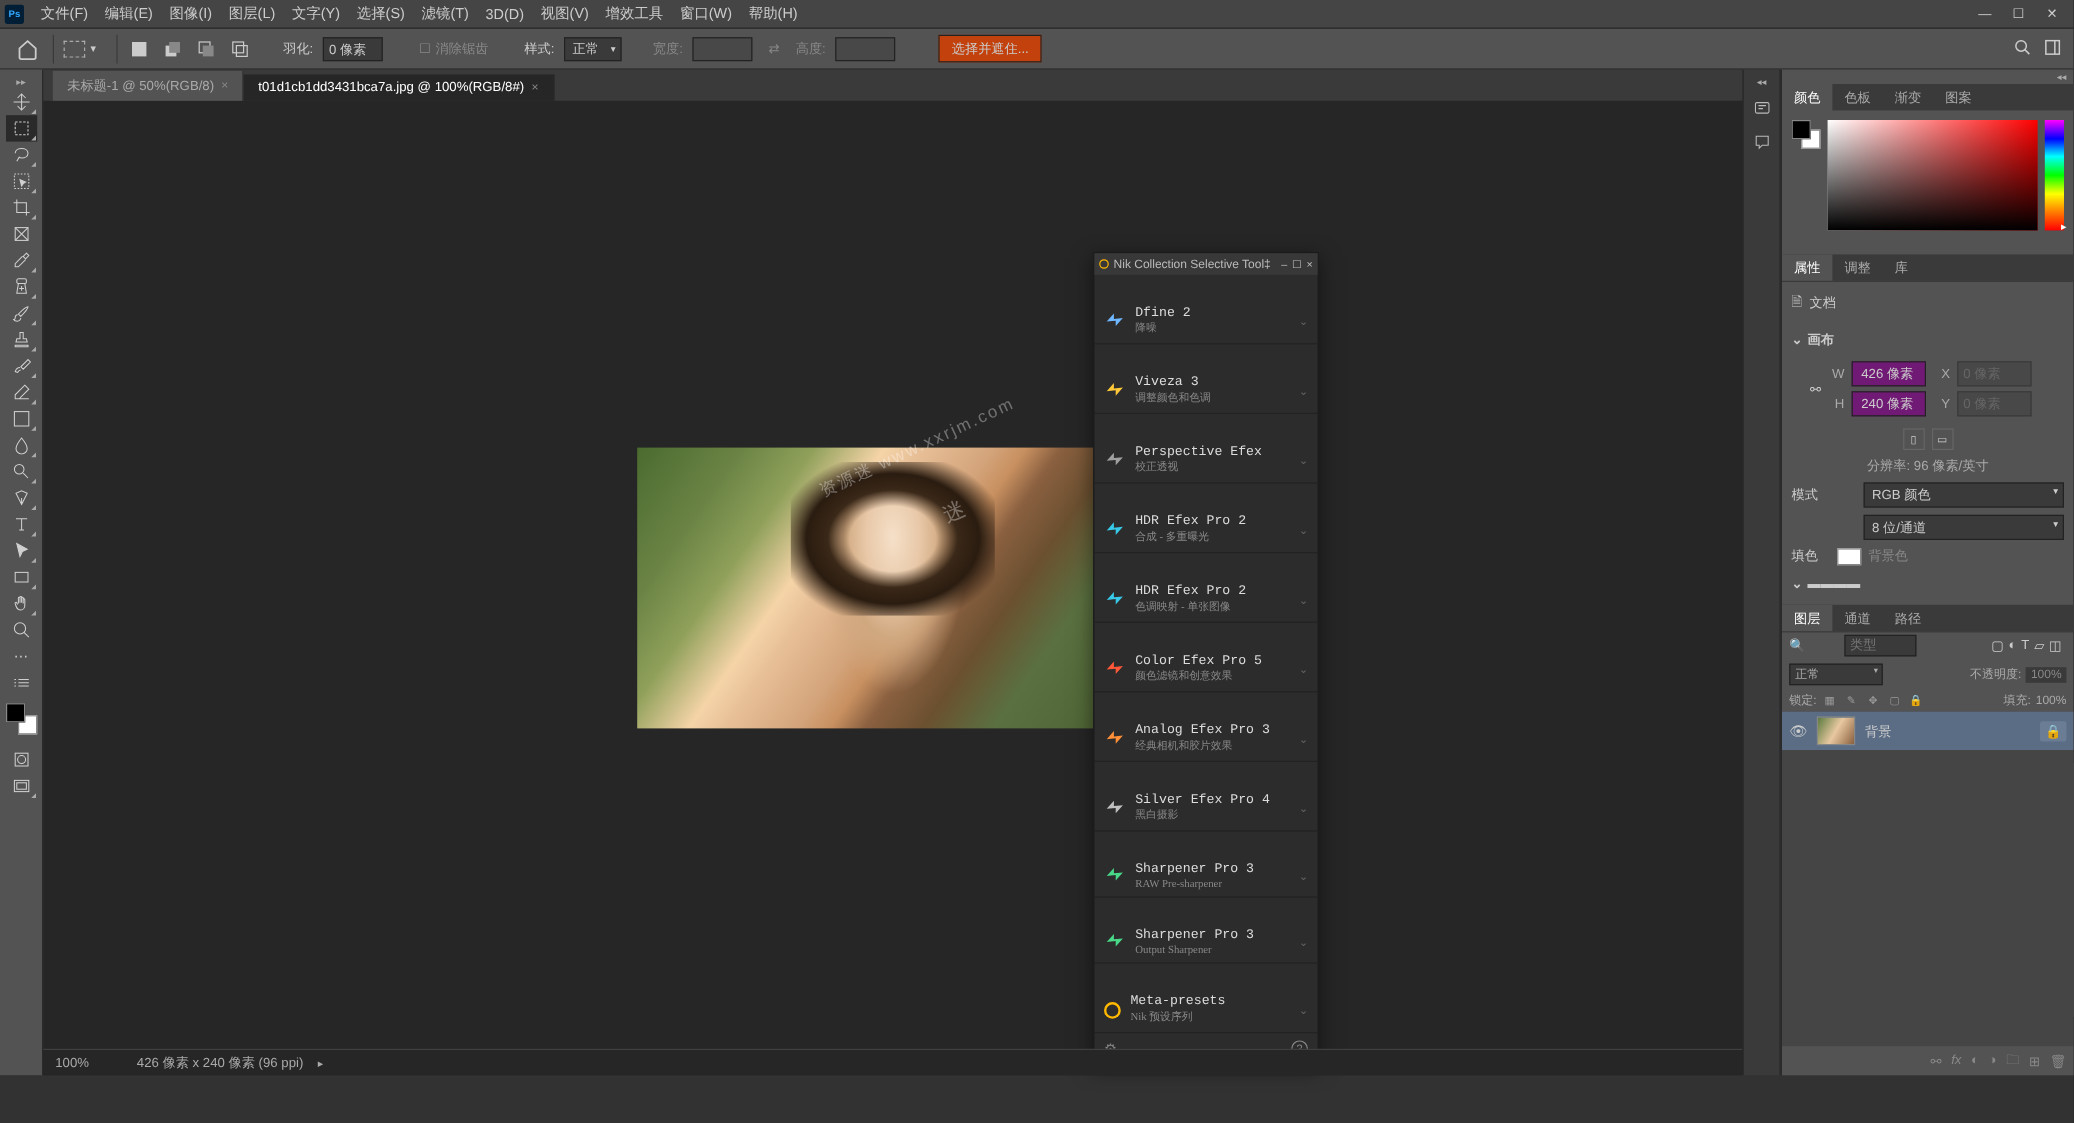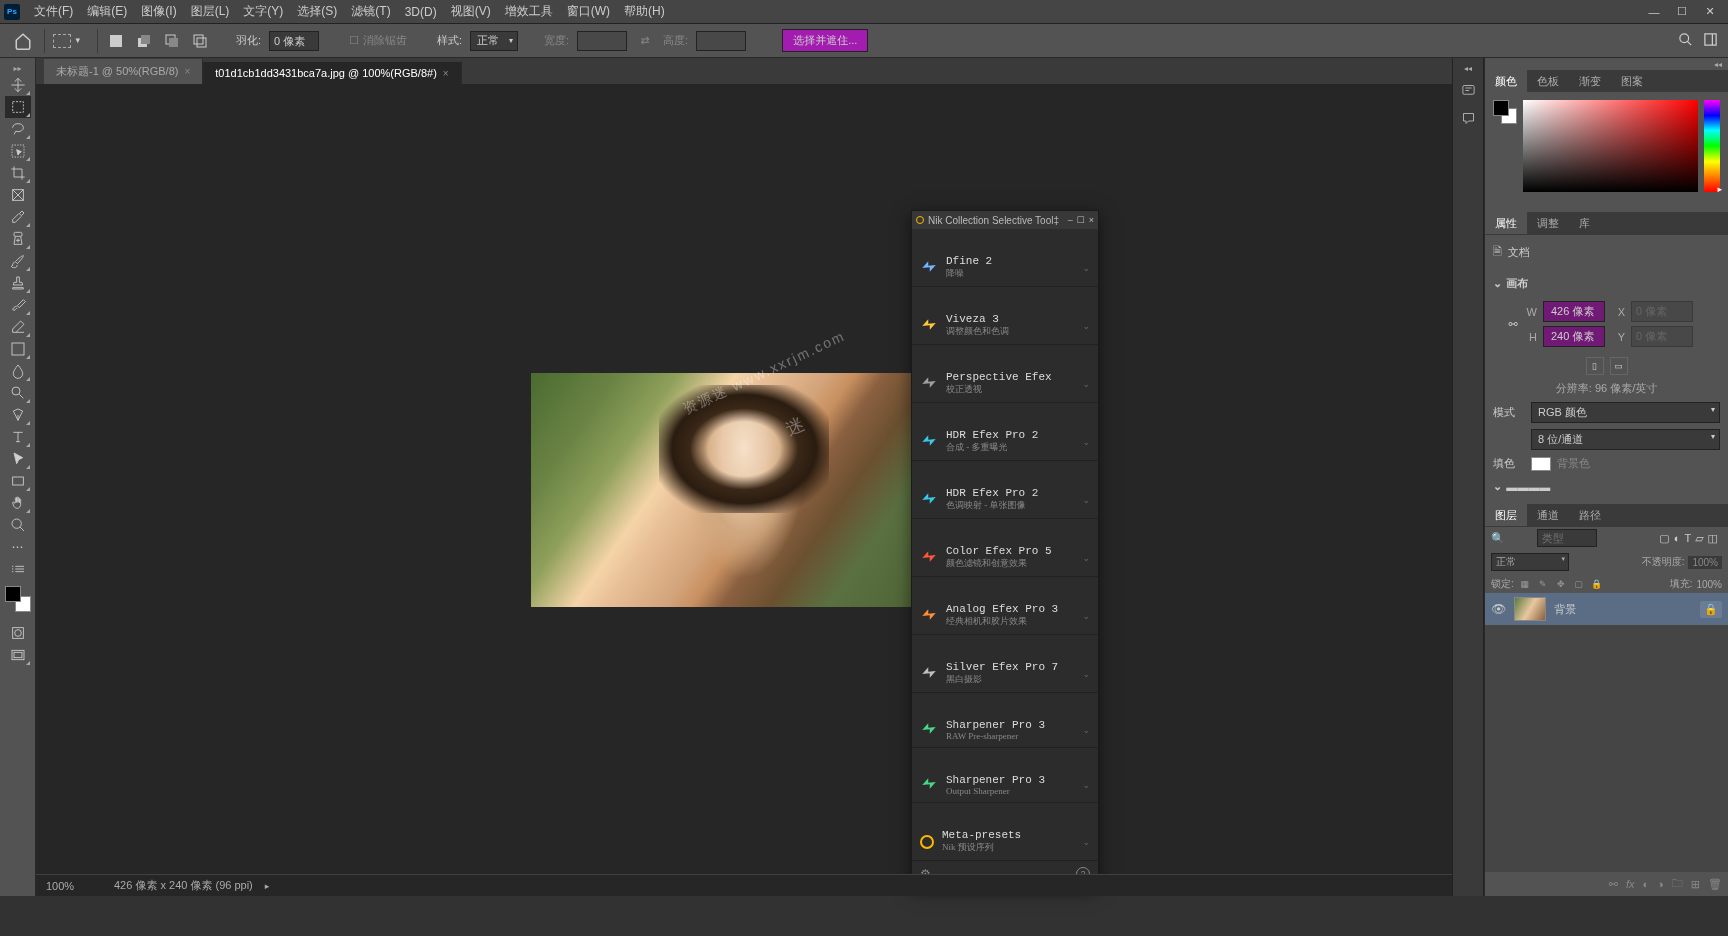--- a/index.html
+++ b/index.html
@@ -12,21 +12,21 @@
 .optbar { height:34px; background:#535353; display:flex; align-items:center; padding:0 10px; gap:8px; border-bottom:1px solid #2a2a2a; }
 .optbar .homebtn { width:26px; height:26px; display:flex; align-items:center; justify-content:center; }
 .optbar .sep { width:1px; height:24px; background:#3a3a3a; }
 .optbar .toolind { width:18px; height:14px; border:1px dashed #aaa; position:relative; }
 .optbar .toolind:after { content:'▾'; position:absolute; right:-10px; top:0; font-size:9px; }
 .optbar .sqbtn { width:20px; height:20px; display:flex; align-items:center; justify-content:center; }
 .optbar .inp { background:#3a3a3a; border:1px solid #222; color:#ccc; padding:2px 4px; width:50px; font-size:11px; height:20px; }
 .optbar .chk { display:flex; align-items:center; gap:4px; color:#888; }
 .optbar .drop { background:#3a3a3a; border:1px solid #222; padding:2px 18px 2px 6px; position:relative; font-size:11px; height:20px; display:flex; align-items:center; }
 .optbar .drop:after { content:'▾'; position:absolute; right:4px; font-size:8px; }
-.optbar .btn { background:#a21caf; border:1px solid #222; padding:3px 10px; font-size:11px; }
+.optbar .btn { background:#c2410c; border:1px solid #222; padding:3px 10px; font-size:11px; }
 .optbar .right { margin-left:auto; display:flex; gap:10px; align-items:center; }
 .optbar label { font-size:11px; }
 .main { display:flex; height:838px; }
 .toolbox { width:36px; background:#535353; display:flex; flex-direction:column; align-items:center; padding-top:6px; gap:0; border-right:1px solid #2a2a2a; }
 .toolbox .expand { font-size:8px; color:#aaa; height:10px; cursor:default; }
 .toolbox .tool { width:26px; height:22px; display:flex; align-items:center; justify-content:center; position:relative; margin:0; }
 .toolbox .tool.active { background:#2a2a2a; }
 .toolbox .tool svg { width:16px; height:16px; fill:none; stroke:#d0d0d0; stroke-width:1.3; }
 .toolbox .swatch { width:26px; height:26px; position:relative; margin-top:6px; }
 .toolbox .swatch .fg { width:16px; height:16px; background:#000; border:1px solid #888; position:absolute; top:0; left:0; z-index:2; }
@@ -61,21 +61,21 @@
 .color-panel .field { flex:1; height:92px; background:linear-gradient(to bottom,rgba(0,0,0,0) 0%,#000 100%),linear-gradient(to right,#fff 0%,#ff0000 100%); position:relative; }
 .color-panel .hue { width:16px; height:92px; background:linear-gradient(to bottom,#ff00ff 0%,#0000ff 17%,#00ffff 33%,#00ff00 50%,#ffff00 67%,#ff8000 83%,#ff0000 100%); position:relative; }
 .color-panel .hue:after { content:'▸'; position:absolute; right:-2px; bottom:-2px; color:#fff; font-size:9px; }
 .props-panel { padding:8px; display:flex; flex-direction:column; gap:6px; font-size:11px; border-top:1px solid #3a3a3a; }
 .props-panel .hdr { display:flex; align-items:center; gap:6px; margin-bottom:4px; }
 .props-panel .row { display:flex; align-items:center; gap:6px; }
 .props-panel .collapse { display:flex; align-items:center; gap:4px; font-weight:bold; margin:4px 0; }
 .props-panel .row label { width:14px; text-align:right; color:#aaa; }
 .props-panel .row .val { background:#701a75; border:1px solid #222; padding:2px 7px; width:62px; font-size:11px; color:#ccc; }
 .props-panel .row .dis { background:#484848; border:1px solid #3a3a3a; padding:2px 4px; width:62px; font-size:11px; color:#666; }
-.props-panel .sel { background:#3a3a3a; border:1px solid #222; padding:2px 16px 2px 6px; position:relative; font-size:11px; flex:1; }
+.props-panel .sel { background:#3a3a3a; border:1px solid #222; padding:2px 16px 2px 6px; position:relative; font-size:11px; flex:1;margin-left:22px; }
 .props-panel .sel:after { content:'▾'; position:absolute; right:4px; font-size:8px; }
 .props-panel .swatch2 { width:20px; height:14px; background:#fff; border:1px solid #888; }
 .props-panel .link { width:12px; display:flex; align-items:center; justify-content:center; }
 .props-panel .whgroup { display:flex; align-items:center; gap:4px; margin-left:14px; }
 .props-panel .icnbtn { width:18px; height:18px; border:1px solid #666; display:flex; align-items:center; justify-content:center; font-size:9px; }
 .layers-panel { flex:1; display:flex; flex-direction:column; border-top:1px solid #3a3a3a; }
 .layers-panel .search { display:flex; align-items:center; gap:4px; padding:2px 6px; }
 .layers-panel .search input { background:#3a3a3a; border:1px solid #222; color:#888; padding:2px 4px; width:60px; font-size:11px;margin-left:28px; }
 .layers-panel .ctrls { display:flex; align-items:center; gap:4px; padding:4px 6px; font-size:10px; color:#aaa; }
 .layers-panel .ctrls .sel2 { background:#3a3a3a; border:1px solid #222; padding:1px 14px 1px 4px; position:relative; font-size:10px; }
@@ -448,21 +448,21 @@
                 <div class="name">Analog Efex Pro 3</div>
                 <div class="desc">经典相机和胶片效果</div>
               </div>
     <div class="chev">⌄</div>
             </div>
             <div class="item">
               <svg class="icn" viewBox="0 0 24 24">
                 <path d="M3 12l8-9v6l10-1-8 9v-6z" fill="#c0c0c0"></path>
               </svg>
     <div class="txt">
-                <div class="name">Silver Efex Pro 7</div>
+                <div class="name">Silver Efex Pro 4</div>
                 <div class="desc">黑白摄影</div>
               </div>
     <div class="chev">⌄</div>
             </div>
             <div class="item">
               <svg class="icn" viewBox="0 0 24 24">
                 <path d="M3 12l8-9v6l10-1-8 9v-6z" fill="#48d888"></path>
               </svg>
     <div class="txt">
                 <div class="name">Sharpener Pro 3</div>

